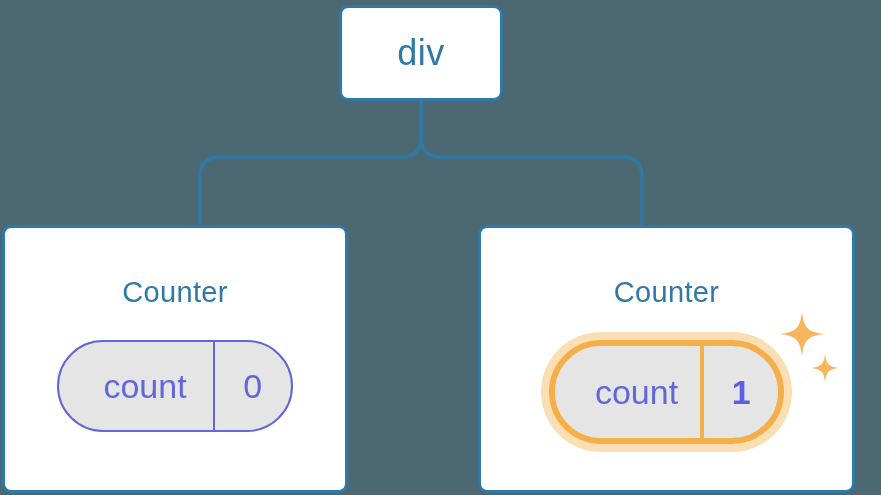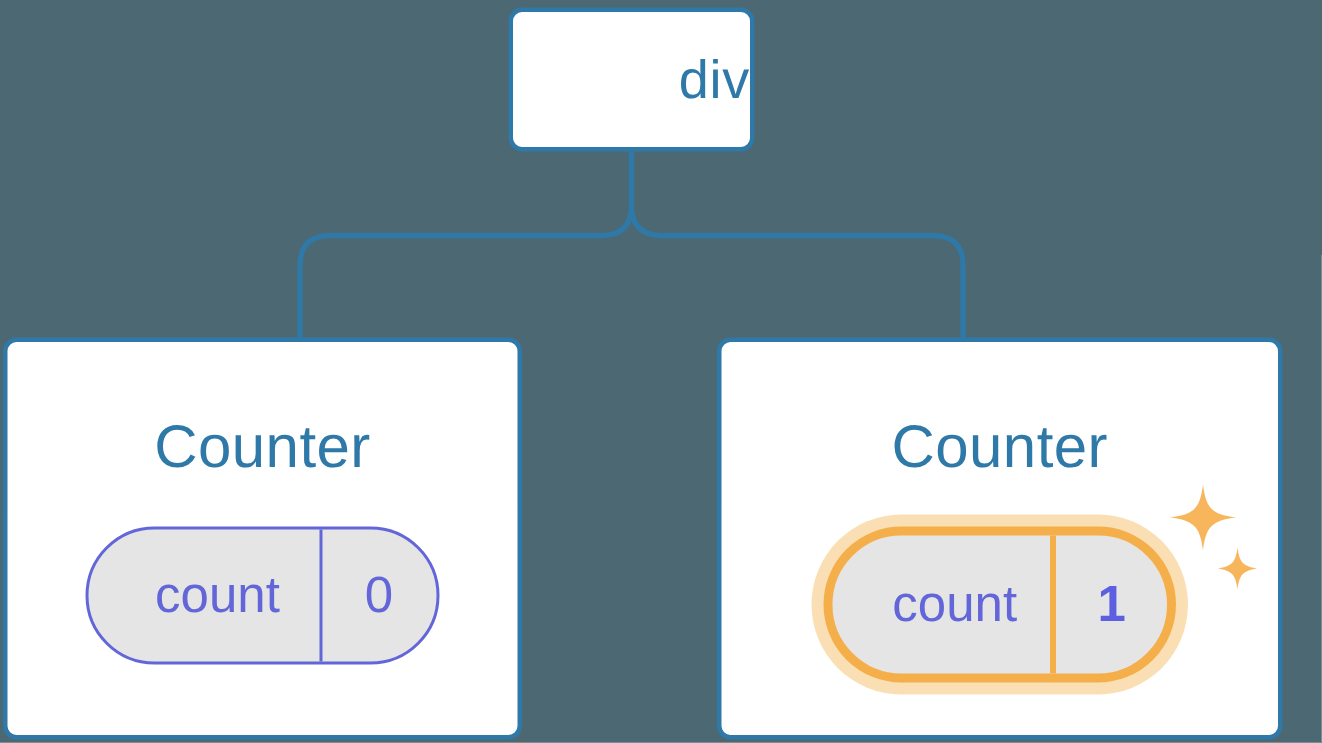--- a/index.html
+++ b/index.html
@@ -41,21 +41,21 @@
   }
 
   
   #root-node {
     left: 339px;
     top: 5px;
     width: 164px;
     height: 96px;
     display: flex;
     align-items: center;
-    justify-content: flex-end;
+    justify-content: center;
   }
   #root-node .node-title {
     color: #2E79A8;
     font-size: 36px;
     line-height: 1;
     letter-spacing: 0.5px;
   }
 
   
   .component-card {
@@ -71,21 +71,21 @@
     height: 268px;
   }
   #card-right {
     left: 478px;
     top: 225px;
     width: 377px;
     height: 268px;
   }
   .card-title {
     color: #2E79A8;
-    font-size: 40px;
+    font-size: 29px;
     line-height: 1;
     margin-top: 50px;
     letter-spacing: 0.3px;
   }
 
   
   .pill-wrap {
     position: relative;
     margin-top: 33px;
   }

